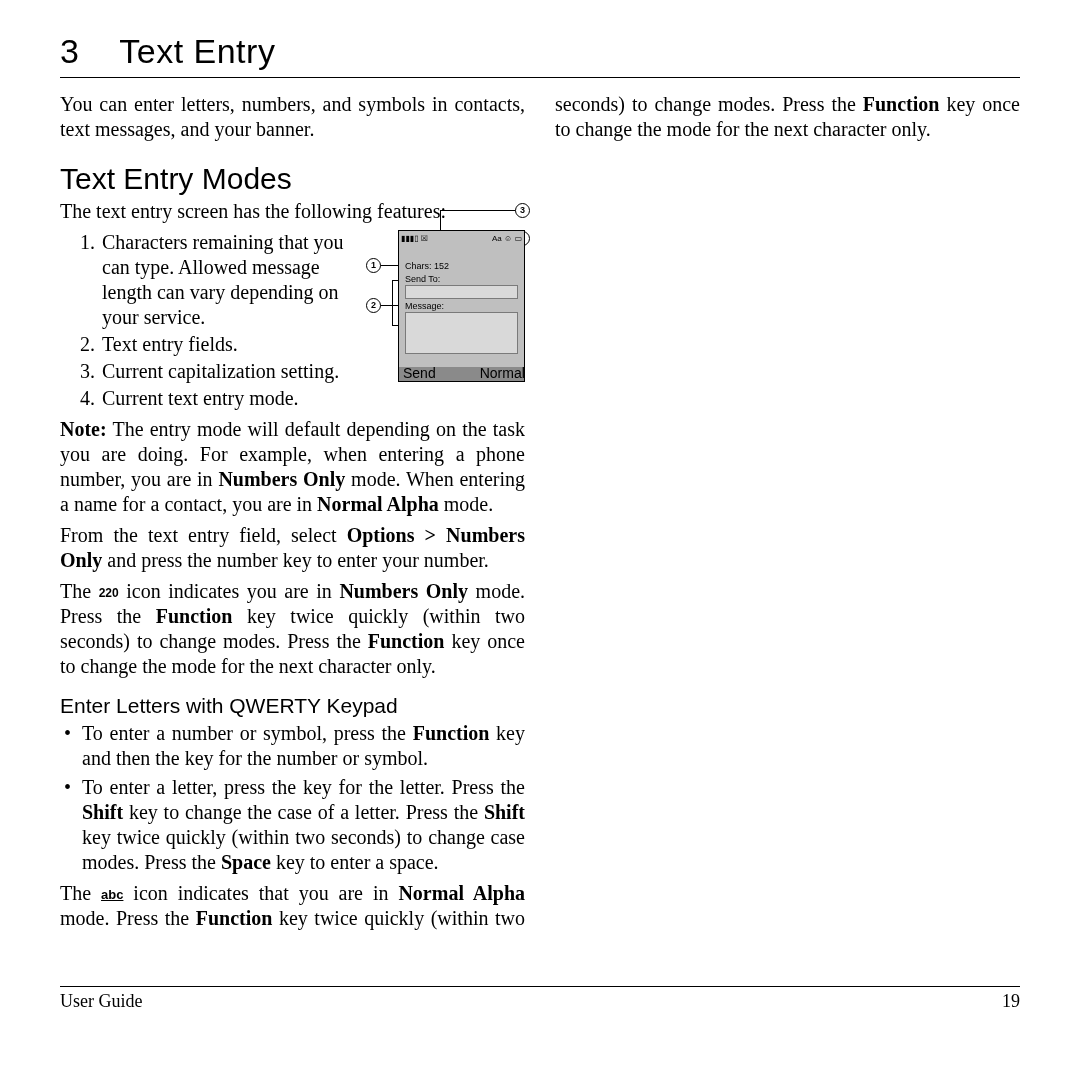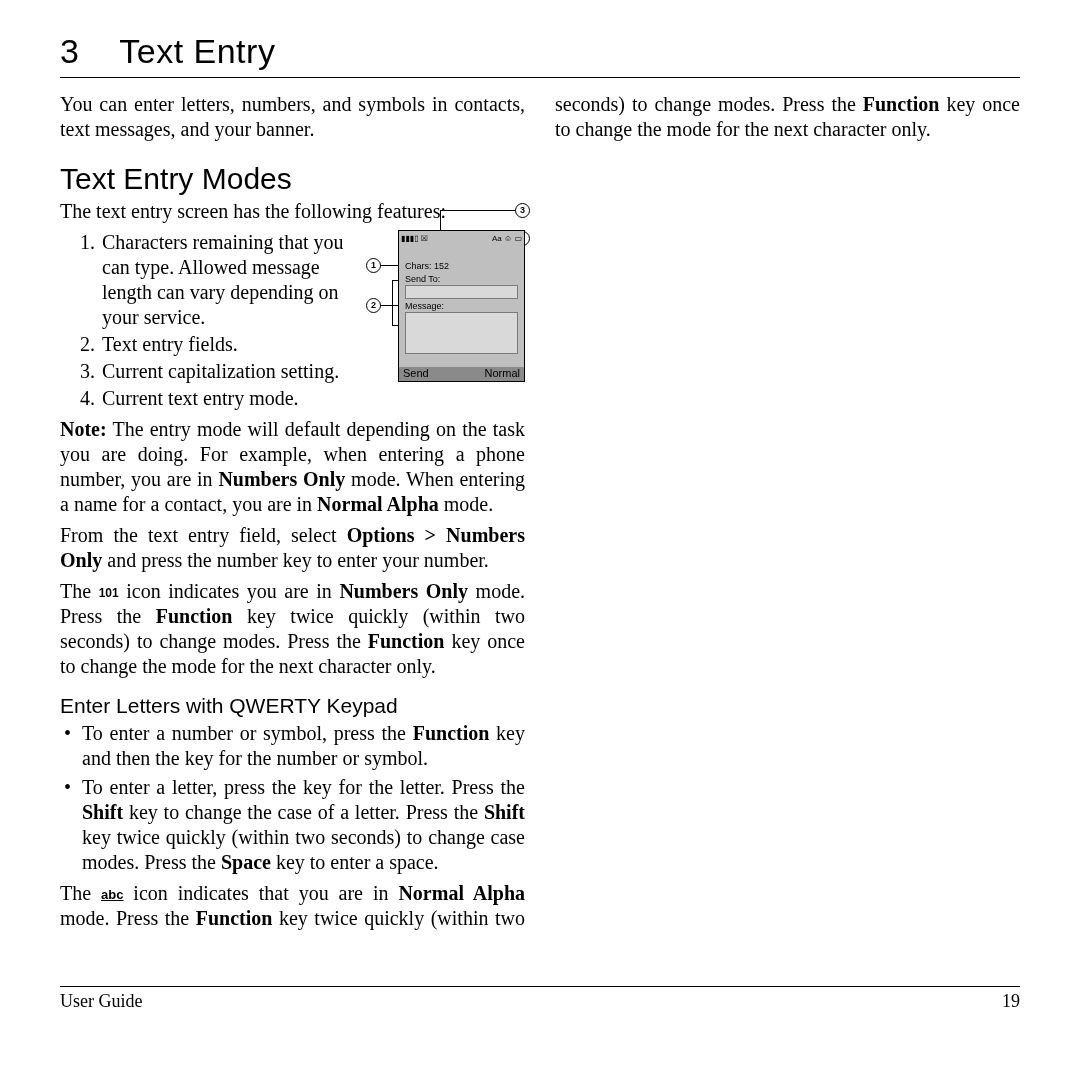--- a/index.html
+++ b/index.html
@@ -71,21 +71,21 @@
   }
   .phone-shell .label {
     position:absolute; left:6px; font-size:9px;
   }
   .phone-shell .field {
     position:absolute; left:6px; right:6px; height:12px;
     background:#d9d9d9; border:1px solid #7a7a7a;
   }
   .phone-shell .softbar {
     position:absolute; bottom:0; left:0; right:0; height:14px;
-    background:#8a8a8a; font-size:11px; color:#000;
+    background:#8a8a8a; font-size:14px; color:#000;
     display:flex; justify-content:space-between; padding:0 4px;
     box-sizing:border-box; align-items:center;gap:44px;
   }
   .callout-wrap {position:relative; width:145px; height:150px;}
   .callout-bubble {
     position:absolute; width:13px; height:13px; border-radius:50%;
     border:1.2px solid #000; background:#fff; font-size:9px;
     font-family:Arial,sans-serif; font-weight:bold;
     display:flex; align-items:center; justify-content:center;
   }
@@ -166,21 +166,21 @@
 </ol>
 
 <p>
   <b>Note:</b><span> The entry mode will default depending on the task you are doing. For example, when entering a phone number, you are in </span><b>Numbers Only</b><span> mode. When entering a name for a contact, you are in </span><b>Normal Alpha</b><span> mode.</span>
 </p>
 
 <p>
   <span>From the text entry field, select </span><b>Options &gt; Numbers Only</b><span> and press the number key to enter your number.</span>
 </p>
 <p>
-  <span>The </span><span class="inline-icon">101</span><span> icon indicates you are in </span><b>Numbers Only</b><span> mode. Press the </span><b>Function</b><span> key twice quickly (within two seconds) to change modes. Press the </span><b>Function</b><span> key once to change the mode for the next character only.</span>
+  <span>The </span><span class="inline-icon">220</span><span> icon indicates you are in </span><b>Numbers Only</b><span> mode. Press the </span><b>Function</b><span> key twice quickly (within two seconds) to change modes. Press the </span><b>Function</b><span> key once to change the mode for the next character only.</span>
 </p>
 
 <h3 class="subsection">Enter Letters with QWERTY Keypad</h3>
 <ul>
   <li><span>To enter a number or symbol, press the </span><b>Function</b><span> key and then the key for the number or symbol.</span></li>
   <li><span>To enter a letter, press the key for the letter. Press the </span><b>Shift</b><span> key to change the case of a letter. Press the </span><b>Shift</b><span> key twice quickly (within two seconds) to change case modes. Press the </span><b>Space</b><span> key to enter a space.</span></li>
 </ul>
 <p>
   <span>The </span><span class="inline-icon" style="font-size:13px;text-decoration:underline;">abc</span><span> icon indicates that you are in </span><b>Normal Alpha</b><span> mode. Press the </span><b>Function</b><span> key twice quickly (within two seconds) to change modes. Press the </span><b>Function</b><span> key once to change the mode for the next character only.</span>
 </p>

